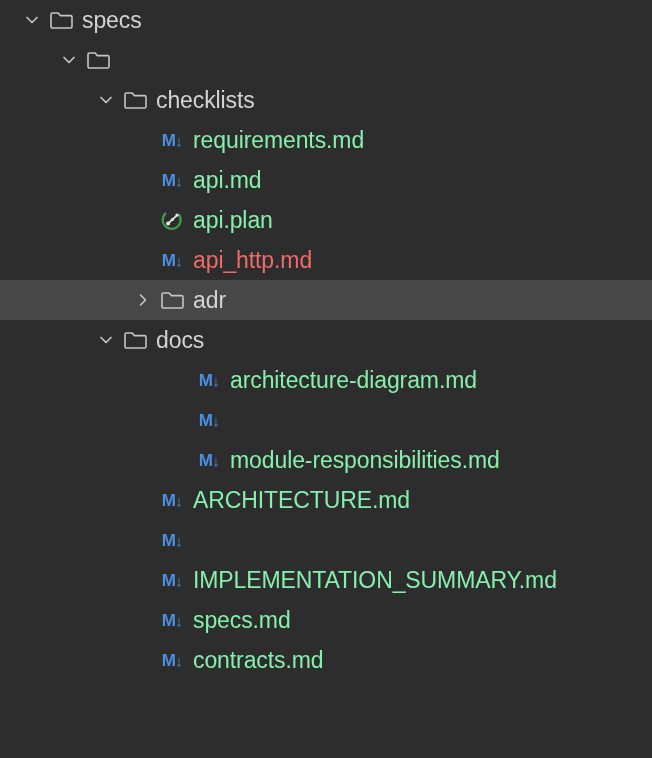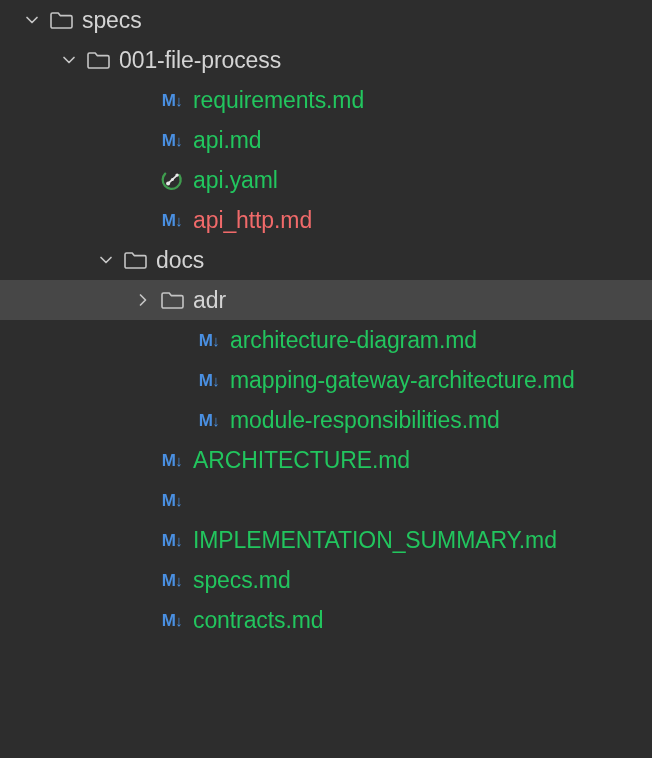--- a/index.html
+++ b/index.html
@@ -86,21 +86,21 @@
     top: 0px;
   }
 
   
   .label {
     flex: 0 1 auto;
     overflow: hidden;
     text-overflow: clip;
   }
   .label.dir { color: #d4d4d4; }
-  .label.file { color: #22c55e; }
+  .label.file { color: #86efac; }
   .label.deleted { color: #f06a6a; }
 
   
   #top-clip {
     position: absolute;
     top: 0;
     left: 0;
     width: 652px;
     height: 8px;
     overflow: hidden;
@@ -141,21 +141,34 @@
       <span class="twisty">
         <svg width="20" height="20" viewBox="0 0 20 20" fill="none">
           <path d="M5 7.5 L10 12.5 L15 7.5" stroke="#c5c5c5" stroke-width="1.7" stroke-linecap="round" stroke-linejoin="round"></path>
         </svg>
       </span>
       <span class="icon">
         <svg width="25" height="21" viewBox="0 0 25 21" fill="none">
           <path d="M2 4.5 C2 3.6 2.7 3 3.5 3 H9.2 L11.2 5.6 H21.5 C22.4 5.6 23 6.3 23 7.1 V16.5 C23 17.4 22.4 18 21.5 18 H3.5 C2.7 18 2 17.4 2 16.5 Z" stroke="#c5c5c5" stroke-width="1.6" stroke-linejoin="round" fill="none"></path>
         </svg>
       </span>
-      <span class="label dir">001-file-process</span>
+    </div>
+    <div class="tree-row">
+      <span class="indent" style="width: 92px;"></span>
+      <span class="twisty">
+        <svg width="20" height="20" viewBox="0 0 20 20" fill="none">
+          <path d="M5 7.5 L10 12.5 L15 7.5" stroke="#c5c5c5" stroke-width="1.7" stroke-linecap="round" stroke-linejoin="round"></path>
+        </svg>
+      </span>
+      <span class="icon">
+        <svg width="25" height="21" viewBox="0 0 25 21" fill="none">
+          <path d="M2 4.5 C2 3.6 2.7 3 3.5 3 H9.2 L11.2 5.6 H21.5 C22.4 5.6 23 6.3 23 7.1 V16.5 C23 17.4 22.4 18 21.5 18 H3.5 C2.7 18 2 17.4 2 16.5 Z" stroke="#c5c5c5" stroke-width="1.6" stroke-linejoin="round" fill="none"></path>
+        </svg>
+      </span>
+      <span class="label dir">checklists</span>
     </div>
     <div class="tree-row">
       <span class="indent" style="width: 129px;"></span>
       <span class="twisty empty">
         <svg width="20" height="20" viewBox="0 0 20 20" fill="none">
           <path d="M7.5 5 L12.5 10 L7.5 15" stroke="#c5c5c5" stroke-width="1.7" stroke-linecap="round" stroke-linejoin="round"></path>
         </svg>
       </span>
       <span class="icon">
         <span class="md-icon">
@@ -189,65 +202,65 @@
       </span>
       <span class="icon">
         <svg width="24" height="24" viewBox="0 0 24 24" fill="none">
           <path d="M19.4 7.2 A9 9 0 1 1 5.2 5.6" stroke="#3f9c4e" stroke-width="2.3" stroke-linecap="round" fill="none"></path>
           <path d="M8.6 15.0 L12.3 11.6 L16.6 7.6" stroke="#e8e8e8" stroke-width="1.7" stroke-linecap="round"></path>
           <circle cx="8.1" cy="15.5" r="2.0" fill="#e8e8e8"></circle>
           <circle cx="12.4" cy="11.5" r="1.5" fill="#e8e8e8"></circle>
           <circle cx="17.1" cy="7.1" r="1.7" fill="#e8e8e8"></circle>
         </svg>
       </span>
-      <span class="label file">api.yaml</span>
+      <span class="label file">api.plan</span>
     </div>
     <div class="tree-row">
       <span class="indent" style="width: 129px;"></span>
       <span class="twisty empty">
         <svg width="20" height="20" viewBox="0 0 20 20" fill="none">
           <path d="M7.5 5 L12.5 10 L7.5 15" stroke="#c5c5c5" stroke-width="1.7" stroke-linecap="round" stroke-linejoin="round"></path>
         </svg>
       </span>
       <span class="icon">
         <span class="md-icon">
           <span>M</span>
           <span class="md-arrow">↓</span>
         </span>
       </span>
       <span class="label file deleted">api_http.md</span>
     </div>
+    <div class="tree-row selected">
+      <span class="indent" style="width: 129px;"></span>
+      <span class="twisty">
+        <svg width="20" height="20" viewBox="0 0 20 20" fill="none">
+          <path d="M7.5 5 L12.5 10 L7.5 15" stroke="#c5c5c5" stroke-width="1.7" stroke-linecap="round" stroke-linejoin="round"></path>
+        </svg>
+      </span>
+      <span class="icon">
+        <svg width="25" height="21" viewBox="0 0 25 21" fill="none">
+          <path d="M2 4.5 C2 3.6 2.7 3 3.5 3 H9.2 L11.2 5.6 H21.5 C22.4 5.6 23 6.3 23 7.1 V16.5 C23 17.4 22.4 18 21.5 18 H3.5 C2.7 18 2 17.4 2 16.5 Z" stroke="#c5c5c5" stroke-width="1.6" stroke-linejoin="round" fill="none"></path>
+        </svg>
+      </span>
+      <span class="label dir">adr</span>
+    </div>
     <div class="tree-row">
       <span class="indent" style="width: 92px;"></span>
       <span class="twisty">
         <svg width="20" height="20" viewBox="0 0 20 20" fill="none">
           <path d="M5 7.5 L10 12.5 L15 7.5" stroke="#c5c5c5" stroke-width="1.7" stroke-linecap="round" stroke-linejoin="round"></path>
         </svg>
       </span>
       <span class="icon">
         <svg width="25" height="21" viewBox="0 0 25 21" fill="none">
           <path d="M2 4.5 C2 3.6 2.7 3 3.5 3 H9.2 L11.2 5.6 H21.5 C22.4 5.6 23 6.3 23 7.1 V16.5 C23 17.4 22.4 18 21.5 18 H3.5 C2.7 18 2 17.4 2 16.5 Z" stroke="#c5c5c5" stroke-width="1.6" stroke-linejoin="round" fill="none"></path>
         </svg>
       </span>
       <span class="label dir">docs</span>
     </div>
-    <div class="tree-row selected">
-      <span class="indent" style="width: 129px;"></span>
-      <span class="twisty">
-        <svg width="20" height="20" viewBox="0 0 20 20" fill="none">
-          <path d="M7.5 5 L12.5 10 L7.5 15" stroke="#c5c5c5" stroke-width="1.7" stroke-linecap="round" stroke-linejoin="round"></path>
-        </svg>
-      </span>
-      <span class="icon">
-        <svg width="25" height="21" viewBox="0 0 25 21" fill="none">
-          <path d="M2 4.5 C2 3.6 2.7 3 3.5 3 H9.2 L11.2 5.6 H21.5 C22.4 5.6 23 6.3 23 7.1 V16.5 C23 17.4 22.4 18 21.5 18 H3.5 C2.7 18 2 17.4 2 16.5 Z" stroke="#c5c5c5" stroke-width="1.6" stroke-linejoin="round" fill="none"></path>
-        </svg>
-      </span>
-      <span class="label dir">adr</span>
-    </div>
     <div class="tree-row">
       <span class="indent" style="width: 166px;"></span>
       <span class="twisty empty">
         <svg width="20" height="20" viewBox="0 0 20 20" fill="none">
           <path d="M7.5 5 L12.5 10 L7.5 15" stroke="#c5c5c5" stroke-width="1.7" stroke-linecap="round" stroke-linejoin="round"></path>
         </svg>
       </span>
       <span class="icon">
         <span class="md-icon">
           <span>M</span>
@@ -262,21 +275,20 @@
         <svg width="20" height="20" viewBox="0 0 20 20" fill="none">
           <path d="M7.5 5 L12.5 10 L7.5 15" stroke="#c5c5c5" stroke-width="1.7" stroke-linecap="round" stroke-linejoin="round"></path>
         </svg>
       </span>
       <span class="icon">
         <span class="md-icon">
           <span>M</span>
           <span class="md-arrow">↓</span>
         </span>
       </span>
-      <span class="label file">mapping-gateway-architecture.md</span>
     </div>
     <div class="tree-row">
       <span class="indent" style="width: 166px;"></span>
       <span class="twisty empty">
         <svg width="20" height="20" viewBox="0 0 20 20" fill="none">
           <path d="M7.5 5 L12.5 10 L7.5 15" stroke="#c5c5c5" stroke-width="1.7" stroke-linecap="round" stroke-linejoin="round"></path>
         </svg>
       </span>
       <span class="icon">
         <span class="md-icon">

